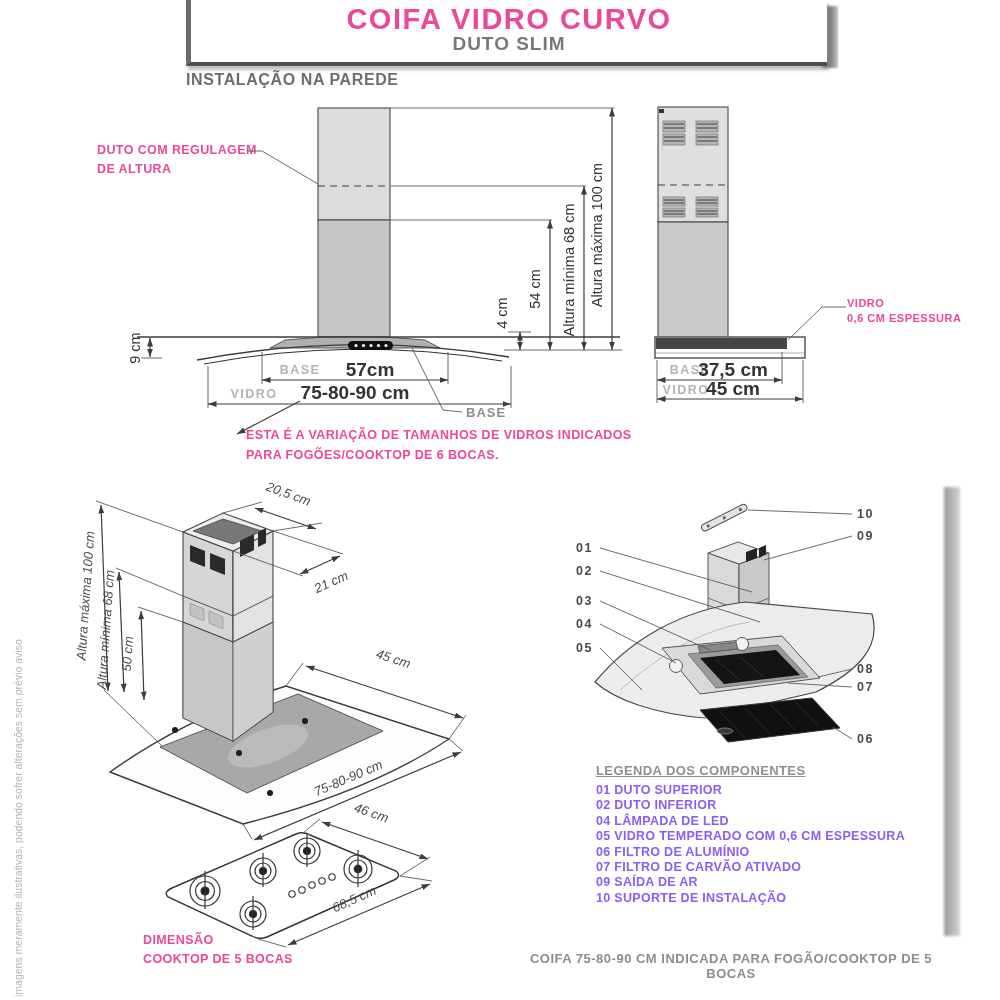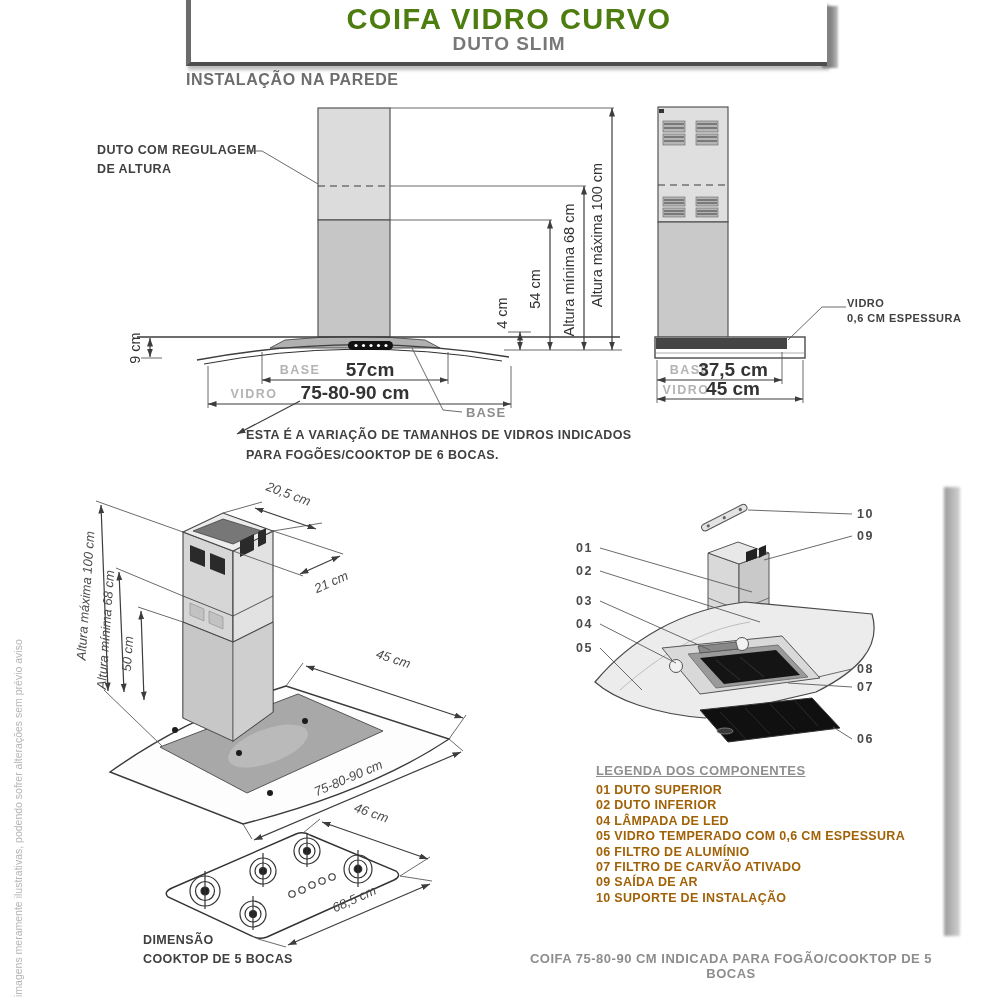--- a/index.html
+++ b/index.html
@@ -1,38 +1,38 @@
 <!DOCTYPE html>
 <html><head>
 <meta charset="utf-8">
 <style>
   html,body{margin:0;padding:0;}
   body{width:1000px;height:1000px;position:relative;background:#fff;overflow:hidden;
        font-family:"Liberation Sans",sans-serif;}
   .abs{position:absolute;}
-  .gray-label{color:#404040;font-weight:bold;font-size:12.5px;letter-spacing:.4px;line-height:19px;}
+  .gray-label{color:#ec4899;font-weight:bold;font-size:12.5px;letter-spacing:.4px;line-height:19px;}
   #title-shadow{left:822px;top:6px;width:16px;height:62px;
        background:linear-gradient(to right,#828282 55%,#c0c0c0);filter:blur(1px);}
   #title-card{left:186px;top:0;width:636px;height:62px;background:#fff;text-align:center;
        border-left:5px solid #6b6b6b;border-bottom:4px solid #4e4e4e;
        box-shadow:2px 4px 3px rgba(130,130,130,.5);}
-  .t1{font-size:29px;font-weight:bold;color:#4d7c0f;letter-spacing:1.5px;margin:3px 0 0;}
+  .t1{font-size:29px;font-weight:bold;color:#ec4899;letter-spacing:1.5px;margin:3px 0 0;}
   .t2{font-size:19px;font-weight:bold;color:#787878;letter-spacing:1px;margin:-3px 0 0;}
   #subtitle{left:186px;top:71px;width:636px;font-size:16px;font-weight:bold;
        color:#6d6d6d;letter-spacing:.6px;}
   #side-note{left:12px;top:997px;transform:rotate(-90deg);transform-origin:0 0;
        font-size:10.5px;color:#b5b5b5;white-space:nowrap;}
   #duto-label{left:97px;top:141px;width:190px;}
   #note-label{left:246px;top:425px;width:400px;line-height:20px;}
   #vidro-espessura-label{left:847px;top:296px;font-size:11px;line-height:15px;letter-spacing:.5px;}
   #dimensao-label{left:95px;top:931px;margin-left:48px;}
   #legend{left:596px;top:763px;width:352px;}
   .lg-title{font-size:13px;font-weight:bold;color:#8f8f8f;text-decoration:underline;
        letter-spacing:.4px;margin-bottom:5px;}
-  .lg-item{font-size:12.5px;font-weight:bold;color:#a16207;line-height:15.4px;letter-spacing:.3px;}
+  .lg-item{font-size:12.5px;font-weight:bold;color:#8b5cf6;line-height:15.4px;letter-spacing:.3px;}
   #caption{left:508px;top:951px;width:446px;text-align:center;font-size:13px;font-weight:bold;
        color:#8d8d8d;letter-spacing:.5px;}
   #panel-shadow{left:944px;top:487px;width:16px;height:449px;
        background:linear-gradient(to right,#9a9a9a,#d2d2d2);filter:blur(1.5px);}
   svg{position:absolute;left:0;top:0;}
   svg text{font-family:"Liberation Sans",sans-serif;}
   .ln{stroke:#3d3d3d;stroke-width:1.3;fill:none;}
   .thin{stroke:#5a5a5a;stroke-width:.9;fill:none;}
   .dim{stroke:#3d3d3d;stroke-width:1.2;fill:none;marker-start:url(#ms);marker-end:url(#me);}
   .dime{stroke:#3d3d3d;stroke-width:1.2;fill:none;marker-end:url(#me);}

